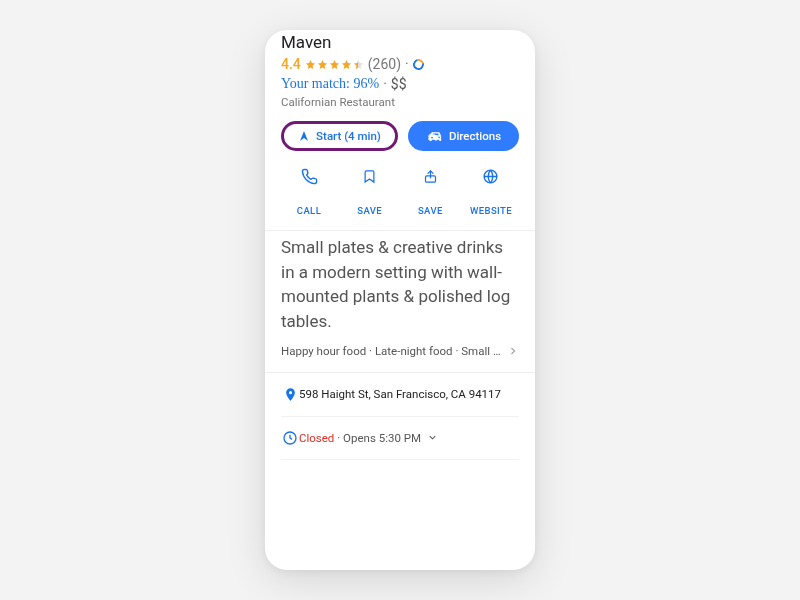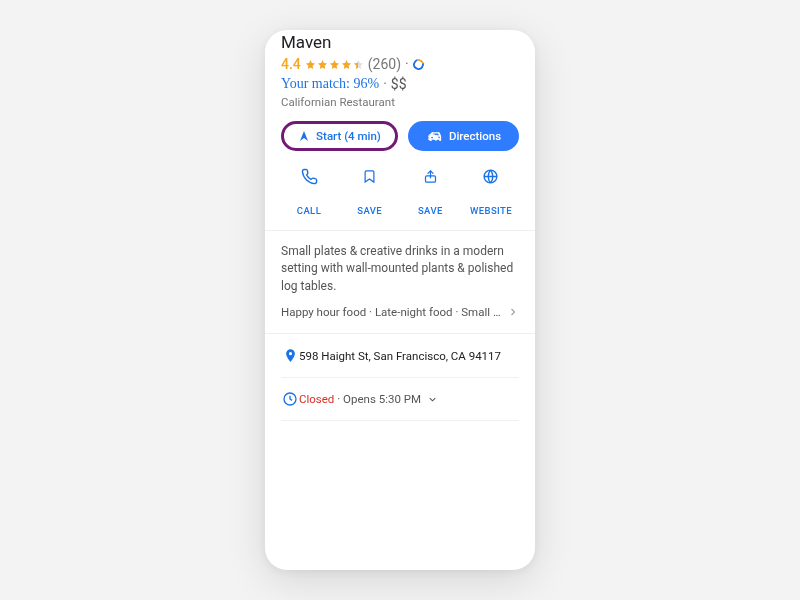--- a/index.html
+++ b/index.html
@@ -84,21 +84,21 @@
   }
   .pill.outline { border:3px solid #701a75; color:#1a73e8; background:#fff; }
   .pill.solid { background:#2f7cff; color:#fff; }
 
   .quick-row { display:flex; justify-content:space-between; margin-top:16px; padding:0 2px; }
   .quick { display:flex; flex-direction:column; align-items:center; gap:20px; color:#1a73e8; font-size:9.5px; letter-spacing:0.4px; font-weight:500; cursor:pointer; width:52px; }
   .quick .qi { width:18px; height:18px; display:flex; align-items:center; justify-content:center; }
 
   .divider { height:1px; background:#eee; margin:14px -16px 0; }
 
-  .desc { color:#555; font-size:12px; line-height:1.45; margin-top:12px; }
+  .desc { color:#555; font-size:17px; line-height:1.45; margin-top:4px; }
   .tag-line { display:flex; align-items:center; justify-content:space-between; margin-top:10px; color:#555; font-size:11.5px; }
   .tag-line .tags { overflow:hidden; text-overflow:ellipsis; white-space:nowrap; max-width:220px; }
 
   .info-row { display:flex; align-items:center; padding:13px 0; font-size:11.5px; cursor:pointer; }
   .info-row .ii { width:18px; display:flex; justify-content:center; color:#1a73e8; }
   .info-row + .info-row { border-top:1px solid #f1f1f1; }
   .closed { color:#d93025; }
   .opens { color:#555;margin-top:29px; }
 
   svg { display:block; }

